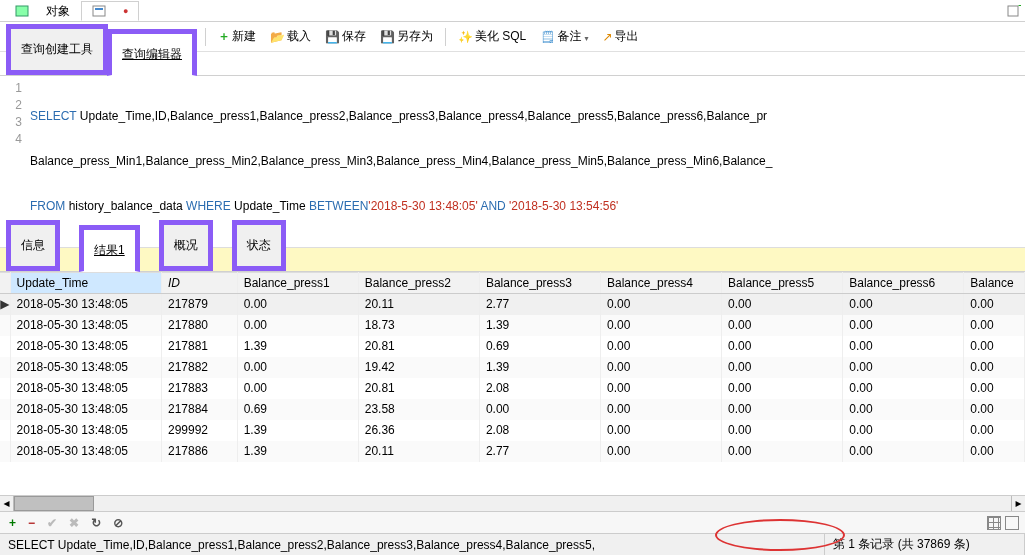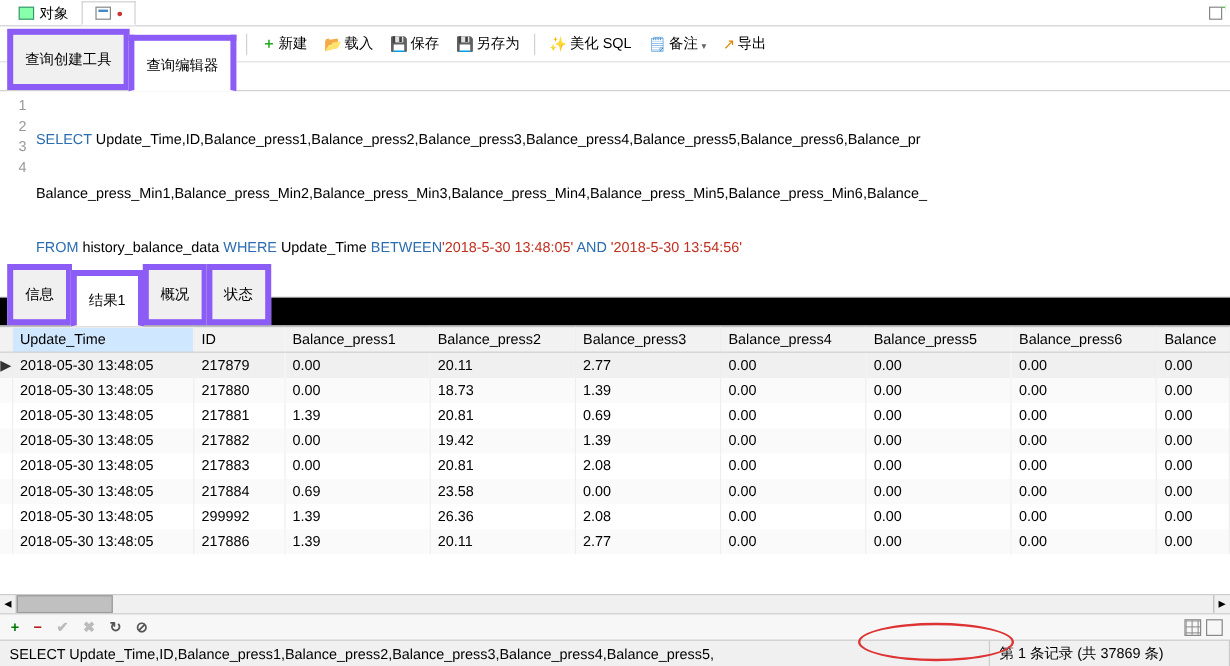--- a/index.html
+++ b/index.html
@@ -1,39 +1,39 @@
 <!DOCTYPE html>
 <html><head>
 <meta charset="utf-8">
 <style>
 * { box-sizing: border-box; margin: 0; padding: 0; font-family: "Microsoft YaHei", Tahoma, sans-serif; font-size: 12px; }
 body { background: #fff; width: 1025px; height: 555px; overflow: hidden; position: relative; display: flex; flex-direction: column; }
 .top-tabs { height: 22px; background: #fff; border-bottom: 1px solid #d0d0d0; display: flex; align-items: center; padding: 0 4px; }
-.tt-tab { height: 20px; line-height: 20px; padding: 0 10px; border: 1px solid transparent; display: flex; align-items: center; gap: 4px; cursor: pointer; }
+.tt-tab { height: 20px; line-height: 20px; padding: 0 10px; border: 1px solid transparent; display: flex; align-items: center; gap: 17px; cursor: pointer; }
 .tt-tab.active { background: #fff; border: 1px solid #d0d0d0; border-bottom: 1px solid #fff; }
 .tt-icon { width: 14px; height: 14px; display: inline-flex; align-items: center; justify-content: center; }
 .spacer { flex: 1; }
 .toolbar { height: 30px; display: flex; align-items: center; gap: 2px; padding: 2px 6px; border-bottom: 1px solid #e0e0e0; }
 .tb-btn { display: flex; align-items: center; gap: 2px; padding: 2px 6px; cursor: pointer; border-radius: 2px; }
 .tb-sep { width: 1px; height: 18px; background: #d0d0d0; margin: 0 4px; }
 .bars-icon { width: 16px; height: 12px; display: flex; flex-direction: column; justify-content: space-between; }
 .bars-icon span { height: 2px; background: #666; }
 .play { color: #2b9f2b; font-size: 14px; }
 .stop { color: #c0392b; font-size: 11px; }
 .sub-tabs { height: 24px; display: flex; align-items: flex-end; padding: 0 6px; border-bottom: 1px solid #d0d0d0; }
 .st-tab { padding: 12px 10px; border: 5px solid #8b5cf6; background: #f0f0f0; cursor: pointer; margin-right: -1px; }
-.st-tab.active { background: #fff; border-bottom: 1px solid #fff; position: relative; top: 1px; }
+.st-tab.active { background: #fff; border-bottom: 1px solid #fff; position: relative; top: 1px; text-decoration: underline; }
 .sql-editor { font-family: Consolas, monospace; font-size: 13px; padding: 4px 0; white-space: pre; overflow: hidden; display: flex; border-bottom: 1px solid #ddd; }
 .gutter { width: 30px; text-align: right; color: #999; padding-right: 8px; }
 .gutter div { height: 17px; line-height: 17px; }
 .code { flex: 1; overflow: hidden; }
 .code div { height: 17px; line-height: 17px; }
 .kw { color: #2b6cb0; }
 .str { color: #c03020; }
-.results-tabs { height: 24px; display: flex; align-items: flex-end; padding: 0 6px; border-bottom: 1px solid #d0d0d0; background: #000000; }
+.results-tabs { height: 24px; display: flex; align-items: flex-end; padding: 0 6px; border-bottom: 1px solid #d0d0d0; background: #fef9c3; gap: 20px; }
 .table-wrap { flex: 1; overflow: hidden; position: relative; }
 table { border-collapse: collapse; width: 100%; table-layout: fixed; }
 th, td { text-align: left; padding: 2px 6px; height: 21px; border-right: 1px solid #eee; white-space: nowrap; overflow: hidden; font-size: 12px; }
 th { background: #f2f2f2; border-top: 1px solid #ddd; border-bottom: 1px solid #ccc; font-weight: normal; }
 th.sel { background: #cfe8ff; }
 tbody tr:nth-child(odd) { background: #fff; }
 tbody tr:nth-child(even) { background: #fafafa; }
 tbody tr.first td { background: #f0f0f0; }
 .row-ind { width: 10px; min-width: 10px; padding: 0; text-align: center; color: #333; }
 .hscroll { height: 16px; border-top: 1px solid #ccc; background: #f0f0f0; display: flex; }
@@ -157,21 +157,21 @@
   <div class="st-tab"><span>概况</span></div>
   <div class="st-tab"><span>状态</span></div>
 </div>
 
 <div class="table-wrap">
   <table>
     <thead>
         <tr id="hdr-row">
           <th class="row-ind" style="width: 10px;"></th>
           <th class="sel" style="width: 150px;">Update_Time</th>
-          <th style="width: 75px;">ID</th>
+          <th style="width: 75px; font-style: italic;">ID</th>
           <th style="width: 120px;">Balance_press1</th>
           <th style="width: 120px;">Balance_press2</th>
           <th style="width: 120px; margin-left: 16px;">Balance_press3</th>
           <th style="width: 120px;">Balance_press4</th>
           <th style="width: 120px;">Balance_press5</th>
           <th style="width: 120px;">Balance_press6</th>
           <th style="width: 60px;">Balance</th>
         </tr>
       </thead>
     <tbody id="tbody">

